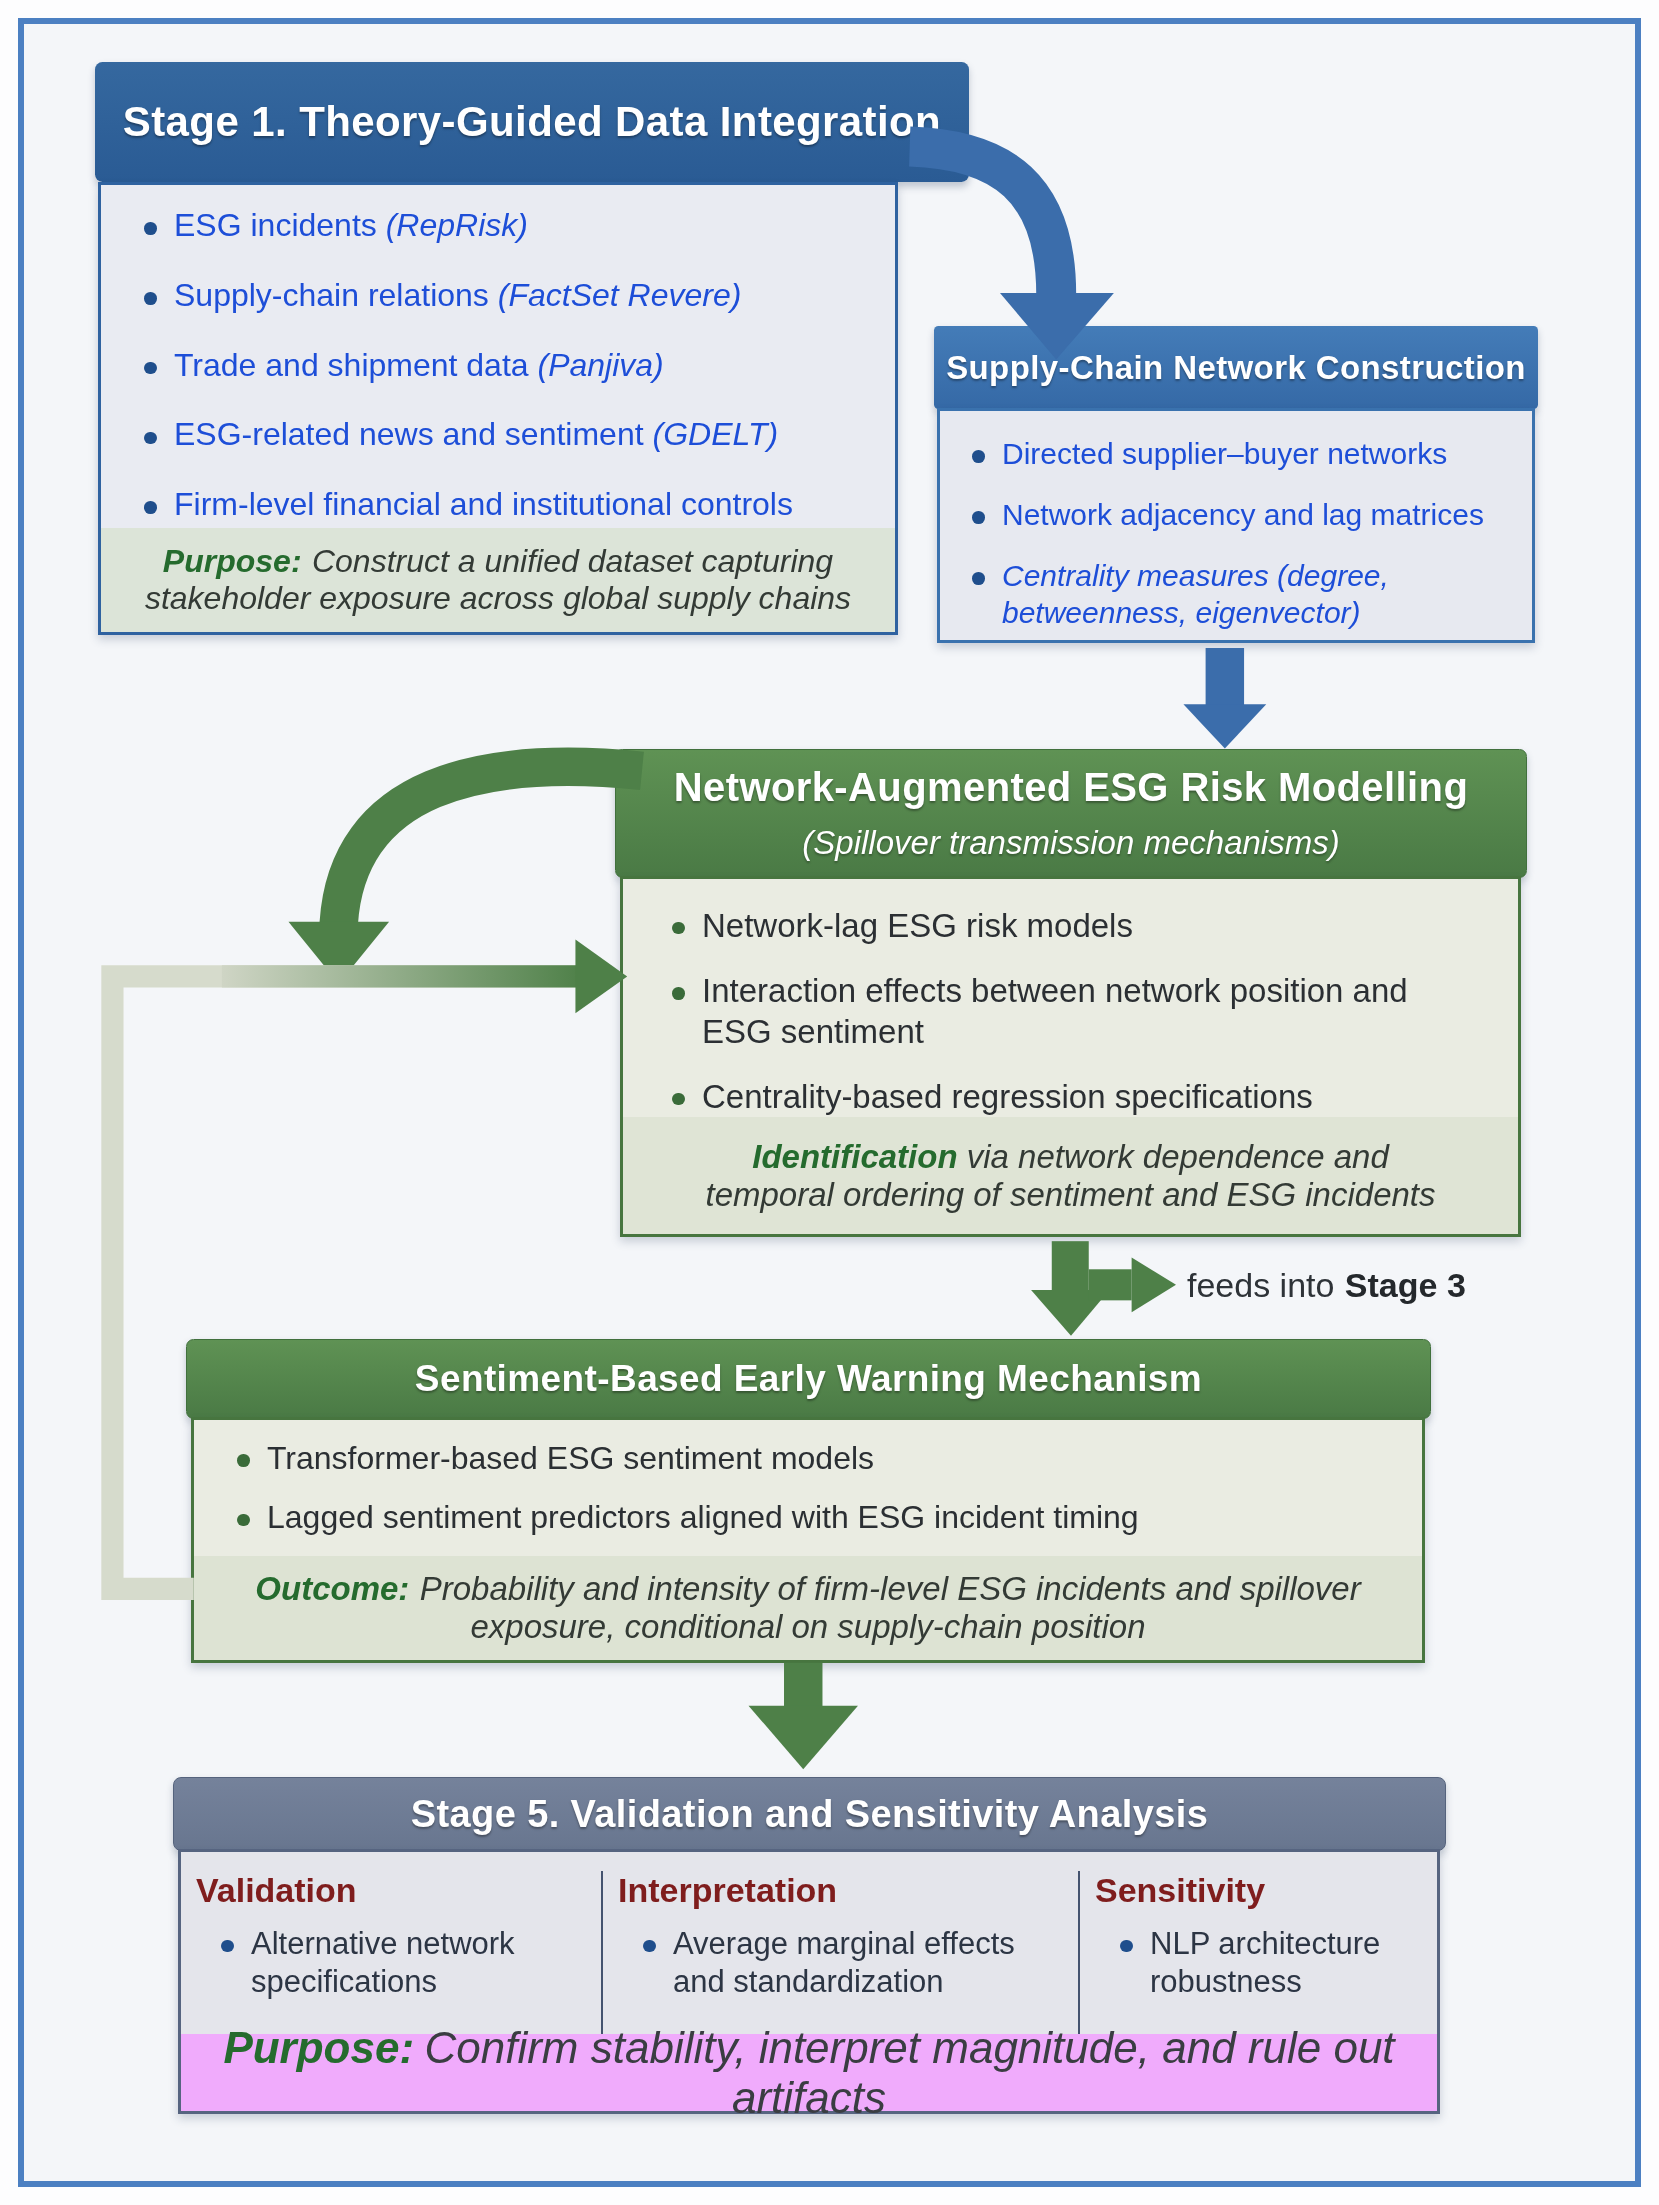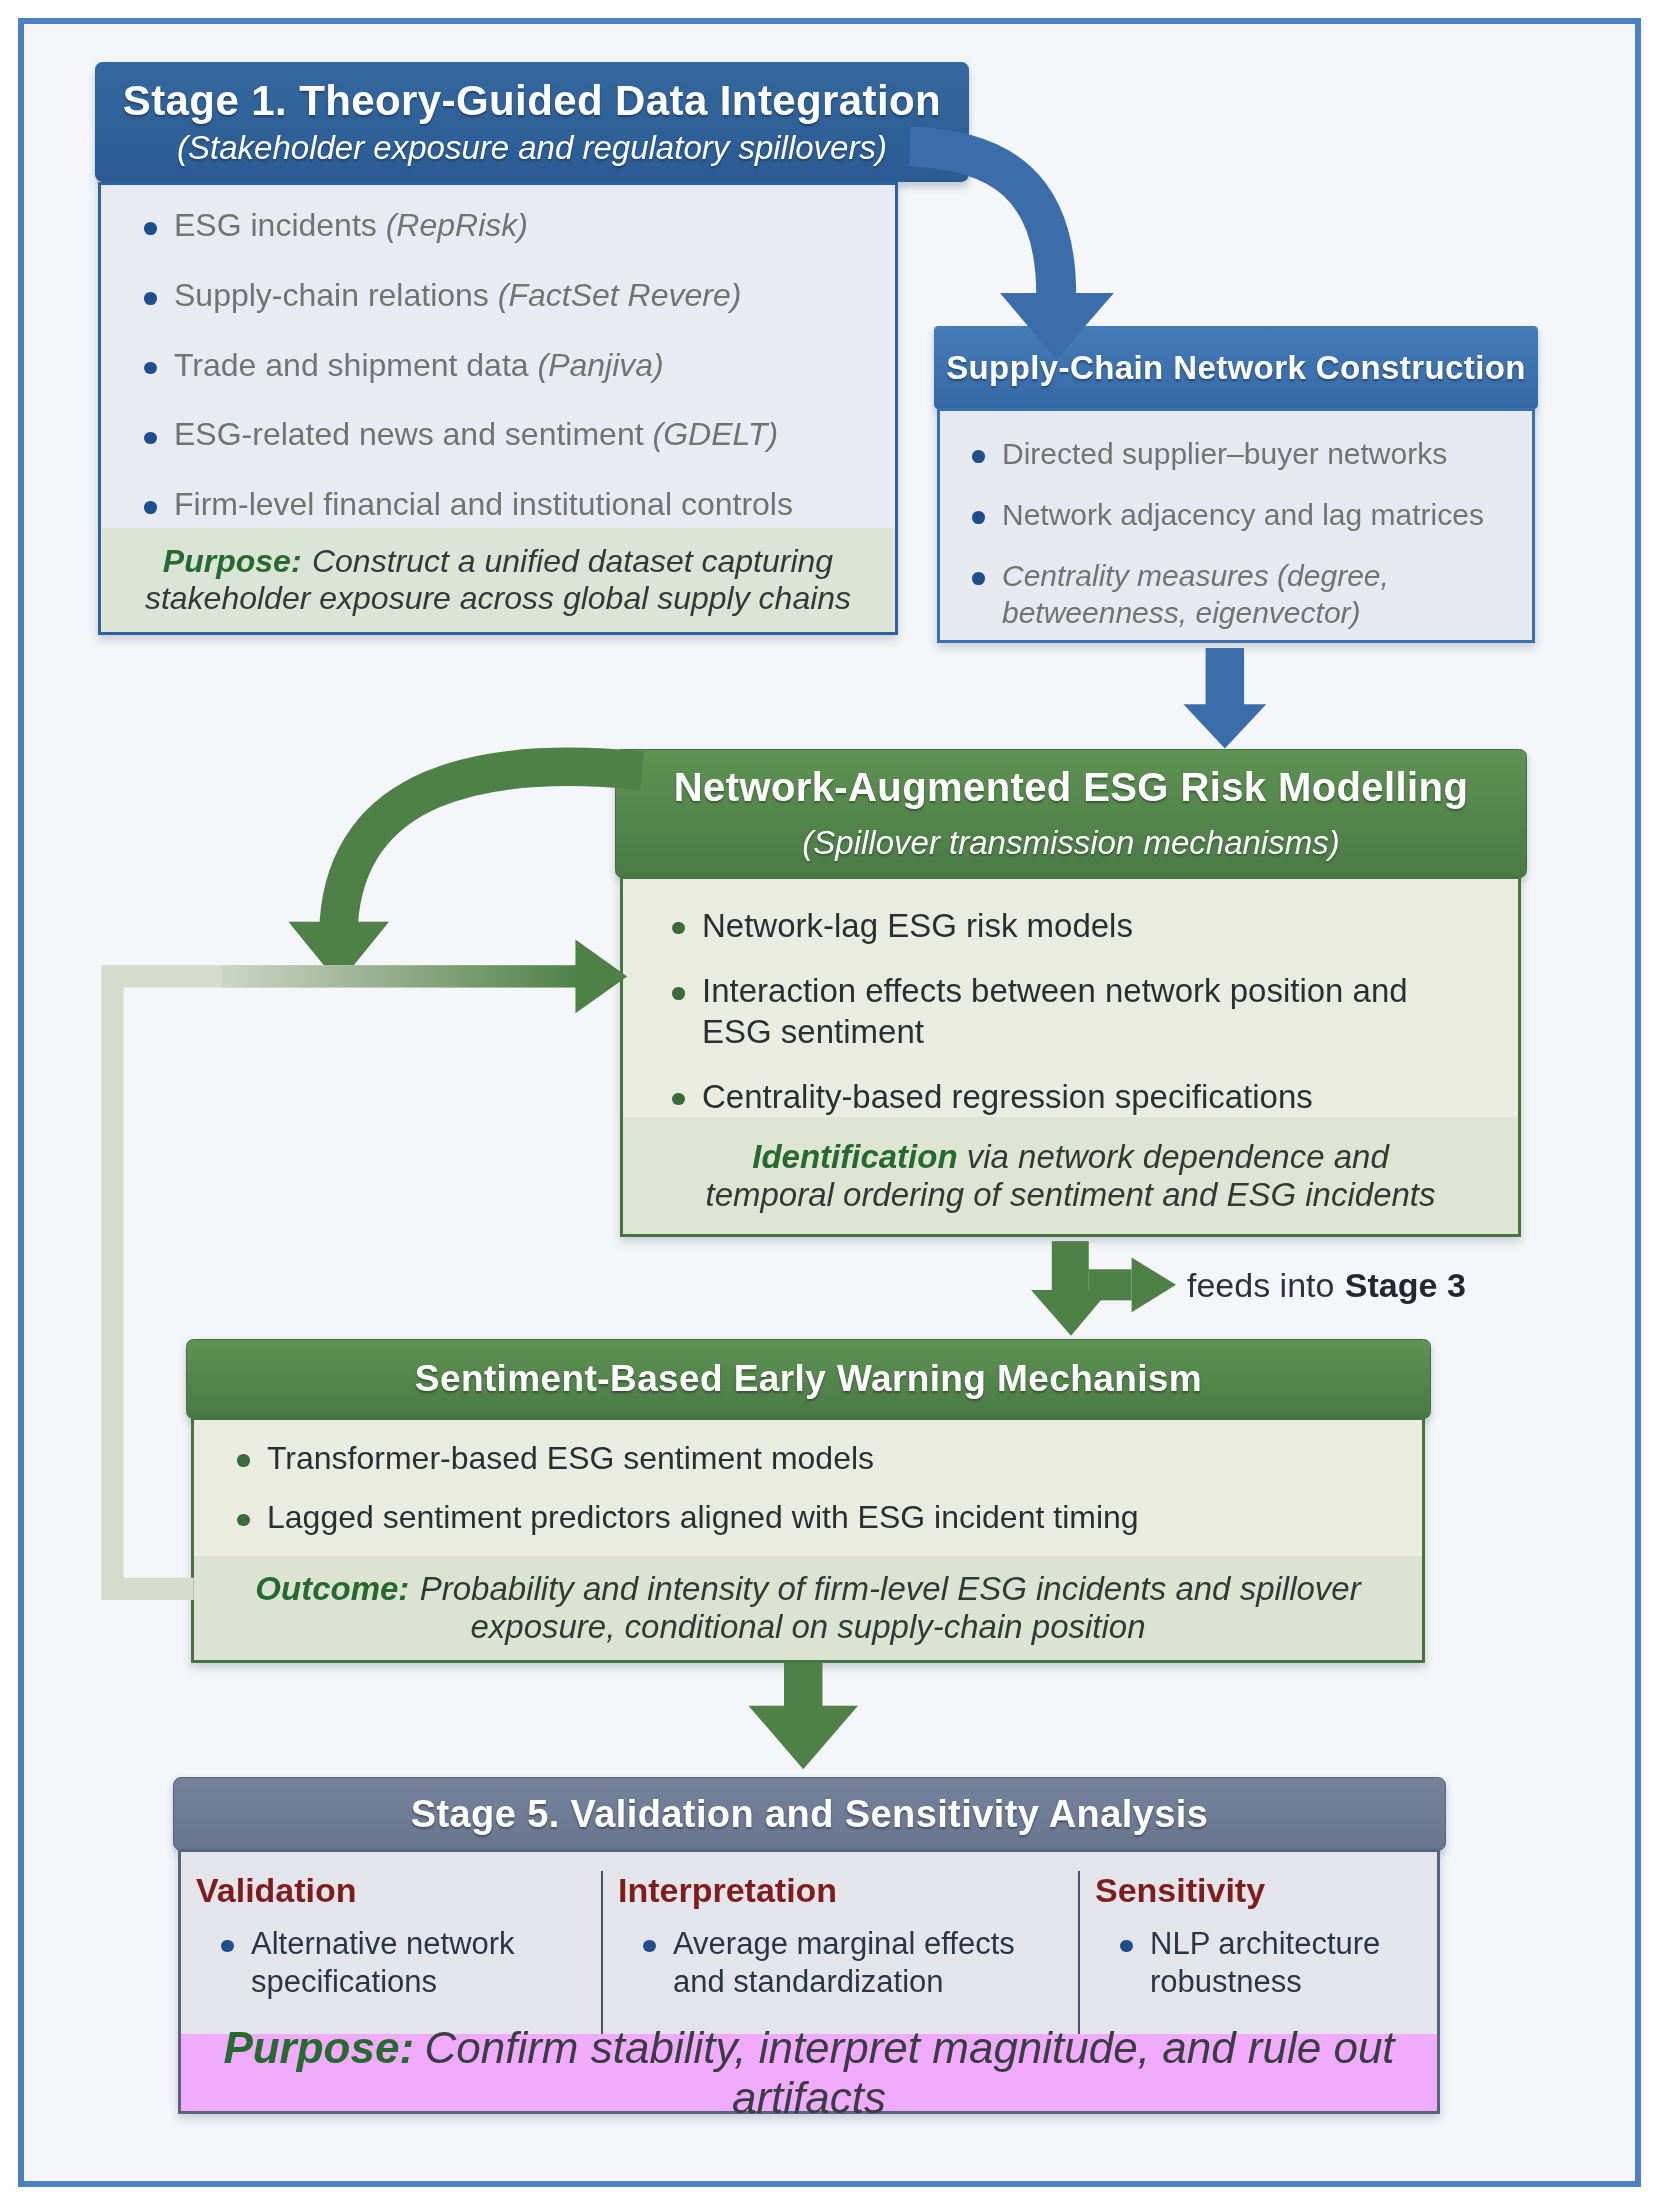--- a/index.html
+++ b/index.html
@@ -30,21 +30,21 @@
   .bx{box-shadow:0 5.2px 9px rgba(40,60,90,.22);}
   .bx-blue{border:3.7px solid #2f62a0;background:#e9ebf2;}
   .bx-blue2{border:3px solid #3a72ae;background:#e7e9f0;}
   .bx-green{border:3.7px solid #47753f;background:#eaece2;}
   .bx-slate{border:3.7px solid #566480;background:#e4e5eb;}
   ul.blt{list-style:none;margin:0;padding:0;}
   ul.blt li{position:relative;padding-left:43px;}
   ul.blt li::before{
     content:"";position:absolute;left:13.3px;top:.48em;width:12.6px;height:12.6px;border-radius:50%;
   }
-  .blt-blue li{color:#737373;}
+  .blt-blue li{color:#1d4ed8;}
   .blt-blue li::before{background:#1f4e8c;}
   .blt-green li{color:#2b2f33;}
   .blt-green li::before{background:#3a6b39;}
   .it{font-style:italic;}
   .strip{
     position:absolute;left:0;right:0;bottom:0;
     display:flex;align-items:center;justify-content:center;text-align:center;
     font-style:italic;color:#333a35;
   }
   .strip .lbl{font-weight:bold;color:#256b2e;margin-right:10.4px;white-space:pre;}
@@ -94,21 +94,20 @@
   .s5-strip{height:77px;background:#f0abfc;font-size:44px;color:#3a3d42;}
   svg.overlay{position:absolute;left:0;top:0;pointer-events:none;}
 </style>
 </head>
 <body>
 
 <div class="frame"></div>
 
 <div class="abs hdr hdr-blue-dark s1-hdr">
   <div class="t">Stage 1. Theory-Guided Data Integration</div>
-  <div class="s">(Stakeholder exposure and regulatory spillovers)</div>
 </div>
 <div class="abs bx bx-blue s1-body">
   <ul class="blt blt-blue">
     <li><span>ESG incidents </span><span class="it">(RepRisk)</span></li>
     <li><span>Supply-chain relations </span><span class="it">(FactSet Revere)</span></li>
     <li><span>Trade and shipment data </span><span class="it">(Panjiva)</span></li>
     <li><span>ESG-related news and sentiment </span><span class="it">(GDELT)</span></li>
     <li><span>Firm-level financial and institutional controls</span></li>
   </ul>
   <div class="strip s1-strip">

